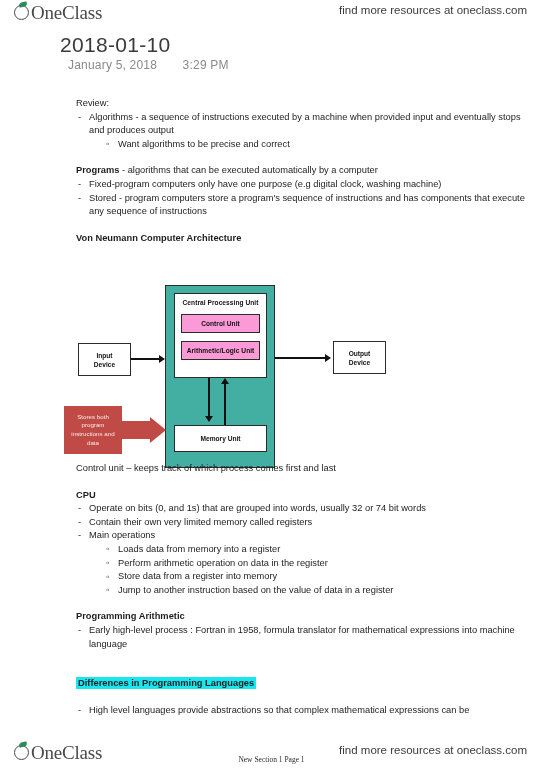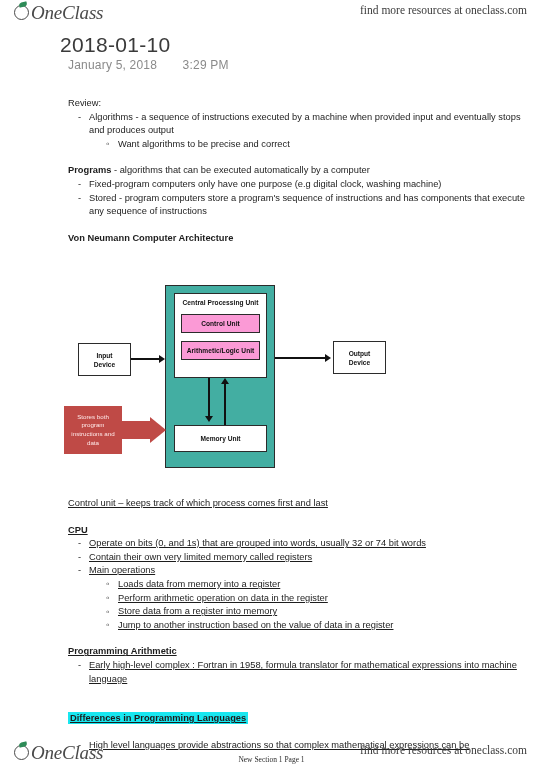--- a/index.html
+++ b/index.html
@@ -61,29 +61,28 @@
     border-radius: 60% 10% 60% 10%;
     transform: rotate(-12deg);
   }
   .logo-text {
     font-family: "Liberation Serif", serif;
     font-size: 19px;
     color: #4a4a4a;
     letter-spacing: -0.2px;
     line-height: 21px;
     margin-left: 0px;
-    font-style: italic;
   }
   .wm-right {
     position: absolute;
     right: 16px;
     top: 4px;
     font-size: 11.5px;
     color: #3b3b3b;
-    font-family: Liberation Serif, serif;
+    font-family: Liberation Sans, sans-serif;
   }
 
   
   .doc-title {
     position: absolute;
     left: 60px;
     top: 33px;
     font-size: 21px;
     color: #3a3a3a;
     font-weight: 400;
@@ -106,21 +105,21 @@
     position: absolute;
     left: 60px;
     top: 97px;
     width: 470px;
     font-size: 9.3px;
     line-height: 13.6px;
     color: #1d1d1d;
   }
   .line { white-space: normal; }
   .bold { font-weight: bold; }
-  .lvl0 { margin-left: 8px; }
+  .lvl0 { margin-left: 16px; }
   .lvl1 {
     margin-left: 16px;
     padding-left: 13px;
     position: relative;
   }
   .lvl1::before {
     content: "-";
     position: absolute;
     left: 2px;
     top: 0;
@@ -383,39 +382,39 @@
   <div class="dg-arrow-d" style="left:144.8px; top:133px;"></div>
 
   <div class="dg-line dg-v" style="left:164px; top:100px; height:42px;"></div>
   <div class="dg-arrow-u" style="left:160.8px; top:95px;"></div>
 
   <div class="dg-red-box">Stores both program instructions and data</div>
   <div class="dg-red-shaft"></div>
   <div class="dg-red-head"></div>
 </div>
 
-<div class="note" style="top:497px;text-decoration:underline;">
+<div class="note" style="top:462px;">
 
   <div class="line lvl0">Control unit – keeps track of which process comes first and last</div>
 
   <div class="spacer"></div>
 
   <div class="line lvl0 bold">CPU</div>
   <div class="line lvl1">Operate on bits (0, and 1s) that are grouped into words, usually 32 or 74 bit words</div>
   <div class="line lvl1">Contain their own very limited memory called registers</div>
   <div class="line lvl1">Main operations</div>
   <div class="line lvl2">Loads data from memory into a register</div>
   <div class="line lvl2">Perform arithmetic operation on data in the register</div>
   <div class="line lvl2">Store data from a register into memory</div>
   <div class="line lvl2">Jump to another instruction based on the value of data in a register</div>
 
   <div class="spacer"></div>
 
   <div class="line lvl0 bold">Programming Arithmetic</div>
-  <div class="line lvl1">Early high-level complex : Fortran in 1958, formula translator for mathematical expressions into machine language</div>
+  <div class="line lvl1">Early high-level process : Fortran in 1958, formula translator for mathematical expressions into machine language</div>
 
   <div class="spacer"></div>
 
 
   <div class="spacer"></div>
 
   <div class="line lvl0"><span class="hl bold">Differences in Programming Languages</span></div>
 
   <div class="spacer"></div>
 

